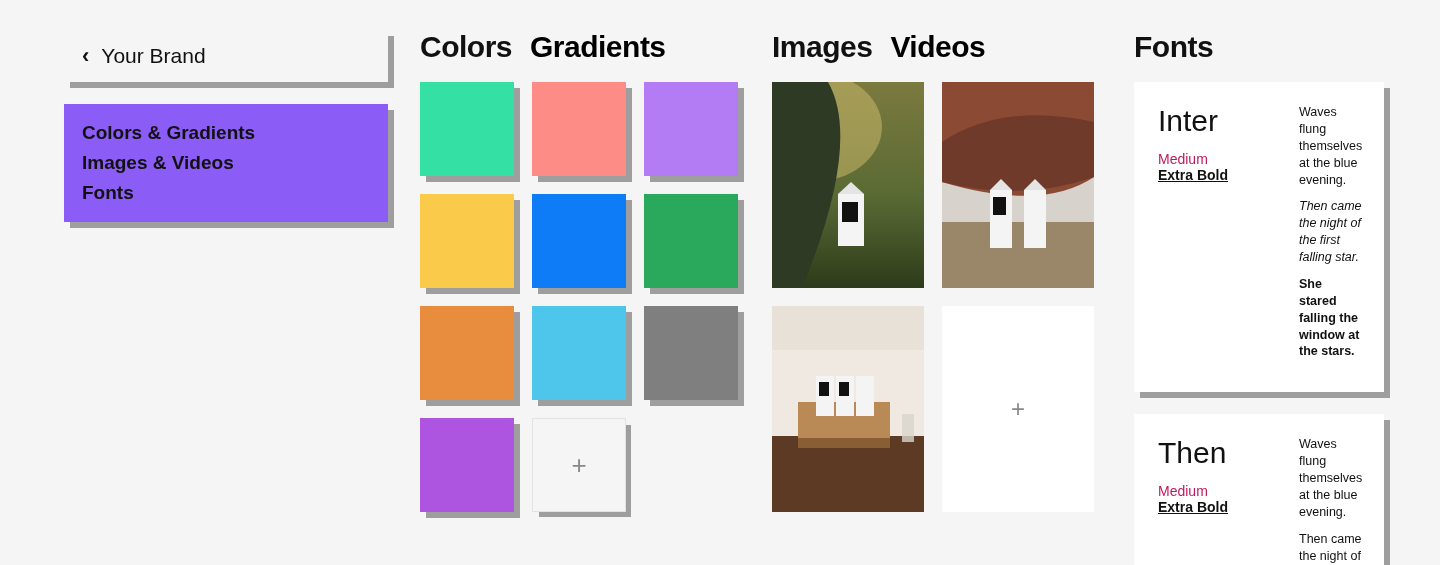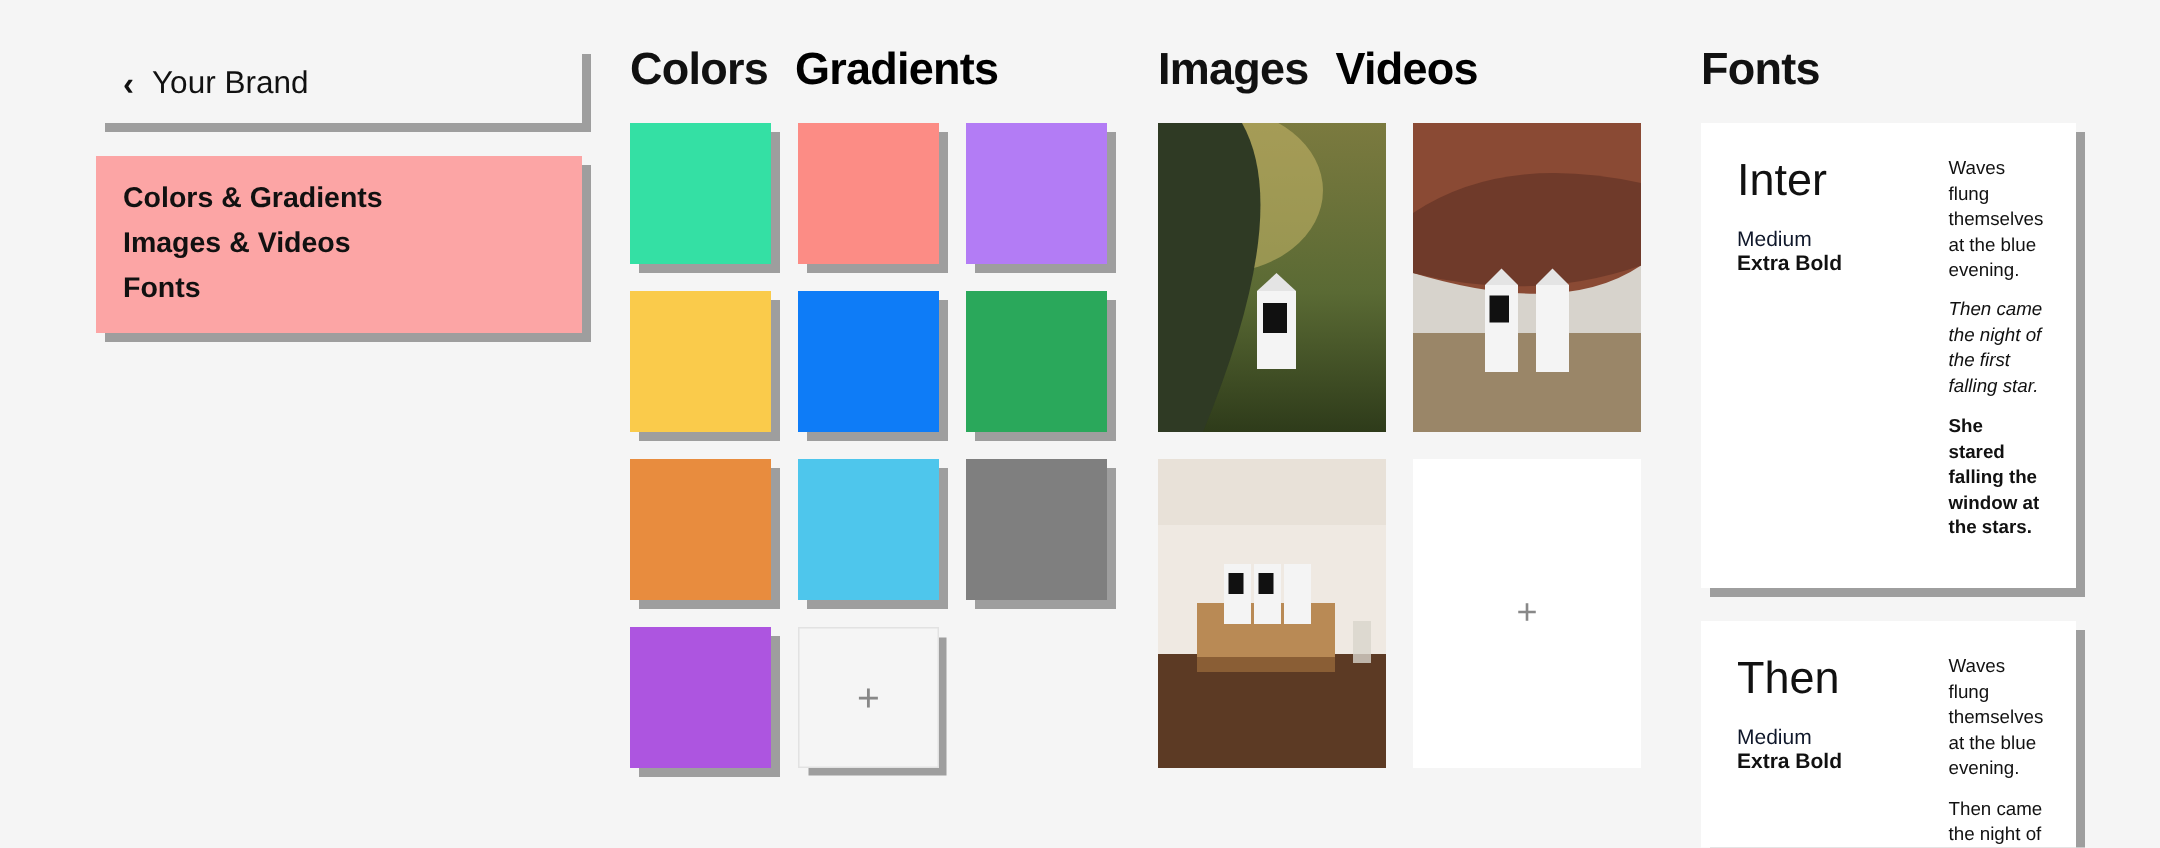--- a/index.html
+++ b/index.html
@@ -49,21 +49,21 @@
     color: #111;
   }
   .brand-title {
     font-weight: 400;
     font-size: 21px;
     color: #111;
   }
 
   .sidebar-menu {
     position: relative;
-    background: #fca5a5;
+    background: #8b5cf6;
     padding: 14px 18px;
   }
   .sidebar-menu::after {
     content: "";
     position: absolute;
     left: 6px; top: 6px;
     width: 100%; height: 100%;
     background: #9e9e9e;
     z-index: -1;
   }
@@ -156,22 +156,22 @@
   }
   .font-card {
     position: relative;
     background: #fff;
     padding: 22px 24px;
     display: flex;
     gap: 30px;
   }
   .font-left { width: 78px; flex-shrink: 0; }
   .font-name { font-size: 30px; font-weight: 500; color: #111; line-height: 1.1; }
-  .font-weight1 { margin-top: 14px; font-size: 14px; font-weight: 500; color: #0f172a; }
-  .font-weight2 { font-size: 14px; font-weight: 800; color: #111; }
+  .font-weight1 { margin-top: 14px; font-size: 14px; font-weight: 500; color: #be185d; }
+  .font-weight2 { font-size: 14px; font-weight: 800; color: #111; text-decoration: underline; }
   .font-samples { font-size: 12.5px; color: #111; line-height: 1.35; }
   .font-samples p { margin-bottom: 10px; margin-left: 33px; }
   .sample-italic { font-style: italic; }
   .sample-bold   { font-weight: 800; }
   .sample-bolditalic { font-weight: 800; font-style: italic; }
 </style>
 </head>
 <body>
 
 <div class="page">

